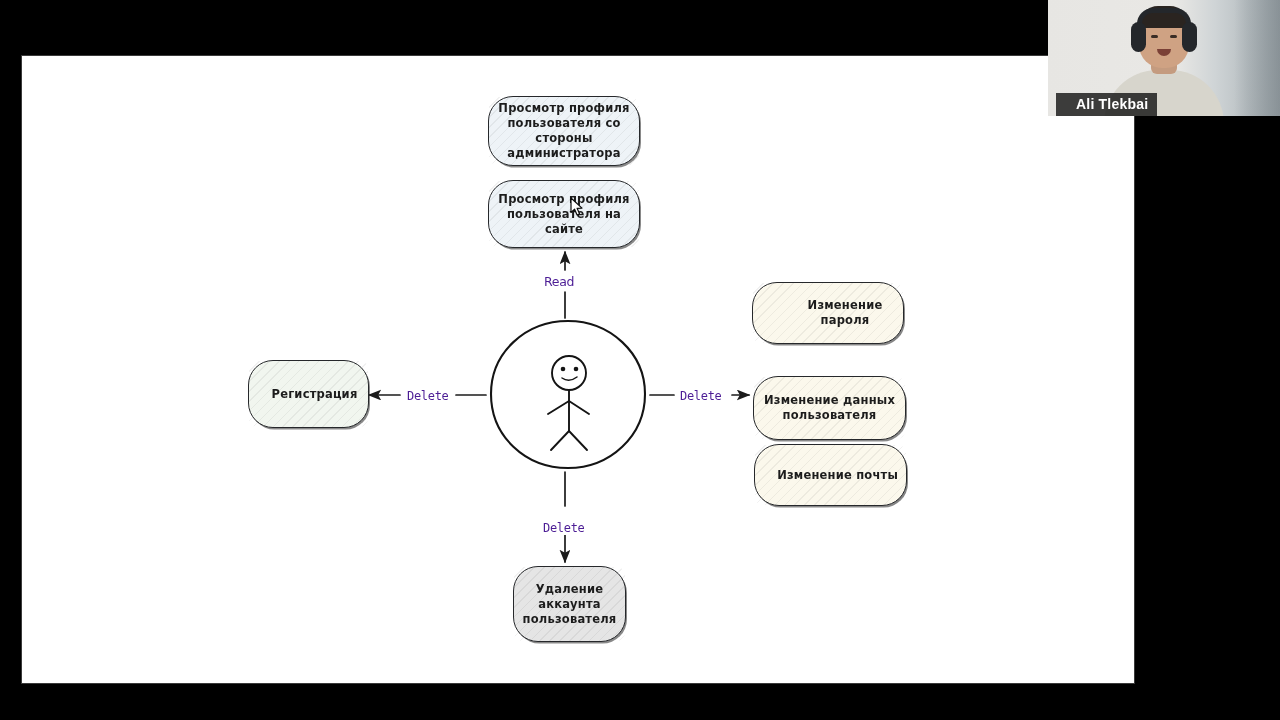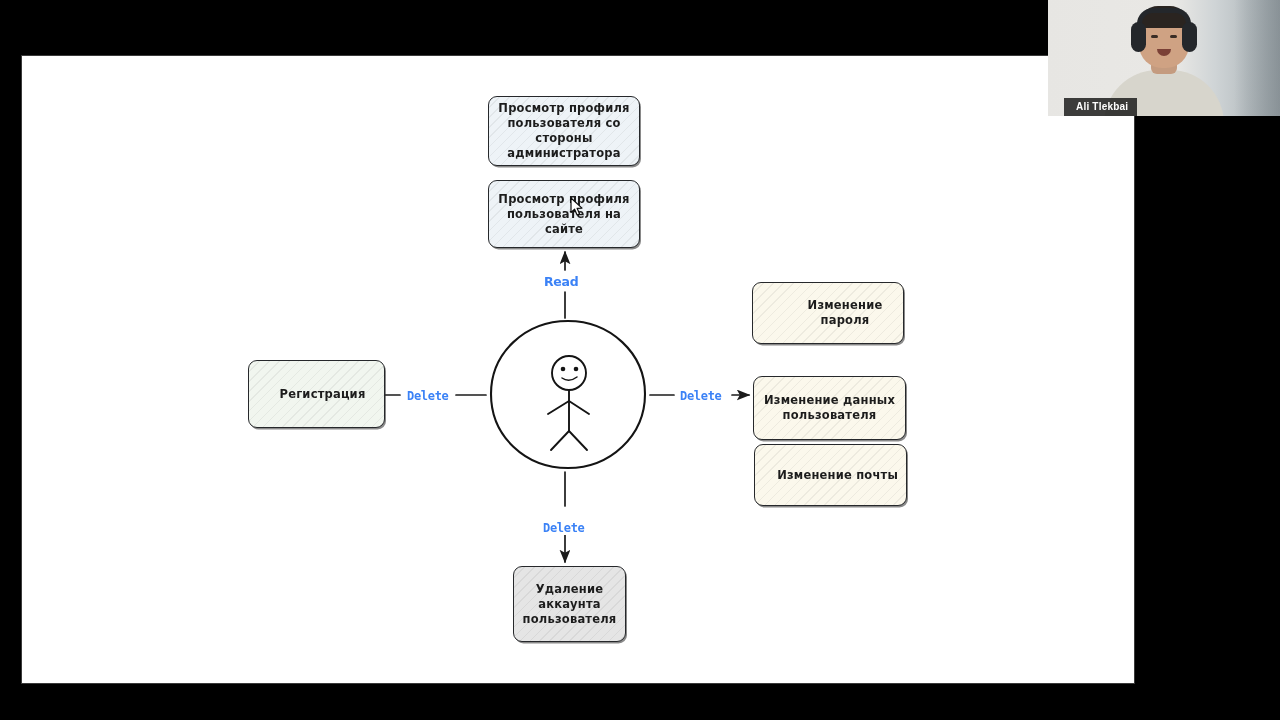--- a/index.html
+++ b/index.html
@@ -32,48 +32,48 @@
   }
   .node .lbl{white-space:pre-line;position:relative;z-index:2;}
   .node::after{
     content:"";position:absolute;inset:0;border-radius:8px;z-index:1;
     background-image:repeating-linear-gradient(135deg,
        rgba(0,0,0,.055) 0px, rgba(0,0,0,.055) 1px,
        rgba(0,0,0,0) 1px, rgba(0,0,0,0) 7px);
     pointer-events:none;
   }
   
-  .node{box-shadow:1.5px 2px 0 -0.5px rgba(40,40,40,.55);}
+  .node{box-shadow:1.5px 2px 0 -0.5px rgba(40,40,40,.55);border-radius:25px;}
 
   .fill-blue{background-color:#eef3f7;}
   .fill-green{background-color:#f1f6ef;}
   .fill-cream{background-color:#fbf8ec;}
   .fill-pink{background-color:#faf1ef;}
 
   
   #n-admin-view { left:466px; top:40px;  width:152px; height:70px; }
   #n-site-view  { left:466px; top:124px; width:152px; height:68px; }
-  #n-register   { left:226px; top:304px; width:137px; height:68px;padding-left:20px; }
+  #n-register   { left:226px; top:304px; width:121px; height:68px;padding-left:20px; }
   #n-pass       { left:730px; top:226px; width:152px; height:62px; }
   #n-userdata   { left:731px; top:320px; width:153px; height:64px; }
   #n-mail       { left:732px; top:388px; width:153px; height:62px; }
   #n-delete     { left:491px; top:510px; width:113px; height:76px; }
 
   
   #actor-circle{
     position:absolute;left:466px;top:263px;width:160px;height:152px;
   }
 
   
   .conn{position:absolute;}
   .conn svg{display:block;overflow:visible;}
   .edge-label{
     position:absolute;
     font-family:"DejaVu Sans Mono",monospace;
-    font-size:12px;font-weight:700;color:#3b82f6;
+    font-size:12px;font-weight:400;color:#4c1d95;
     background:#fff;padding:0 3px;white-space:nowrap;
     letter-spacing:-.3px;
   }
   #lbl-read{
     font-family:"DejaVu Sans",sans-serif;font-size:12.5px;
     left:519px;top:218px;
   }
   #lbl-create{left:382px;top:333px;}
   #lbl-update{left:655px;top:333px;}
   #lbl-delete{left:518px;top:465px;}
@@ -106,24 +106,24 @@
   #cam-cup-r{left:calc(50% + 18px);}
   #cam-band{position:absolute;left:50%;transform:translateX(-50%);bottom:92px;
     width:54px;height:16px;border-radius:28px 28px 0 0;
     border:5px solid #24272b;border-bottom:none;box-sizing:border-box;}
   .cam-eye{position:absolute;bottom:78px;width:7px;height:3px;border-radius:2px;background:#3a2d26;}
   #cam-eye-l{left:calc(50% - 13px);}
   #cam-eye-r{left:calc(50% + 6px);}
   #cam-mouth{position:absolute;left:50%;transform:translateX(-50%);bottom:60px;
     width:14px;height:7px;border-radius:0 0 10px 10px;background:#7a4036;}
   #cam-name{
-    position:absolute;left:16px;bottom:0px;
+    position:absolute;left:8px;bottom:0px;
     background:rgba(22,22,22,.82);color:#fff;
-    font-family:"Liberation Sans",sans-serif;font-size:10px;font-weight:700;
-    padding:3px 9px 4px 12px;letter-spacing:.2px;z-index:6;
+    font-family:"Liberation Sans",sans-serif;font-size:14px;font-weight:700;
+    padding:3px 9px 4px 20px;letter-spacing:.2px;z-index:6;
   }
 </style>
 </head>
 <body>
 
 <div id="screen" style="background: rgb(0, 0, 0);">
 
   <div id="slide" style="background: rgb(255, 255, 255);">
 
     <div class="conn" style="left:0;top:0;width:1112px;height:627px;">

